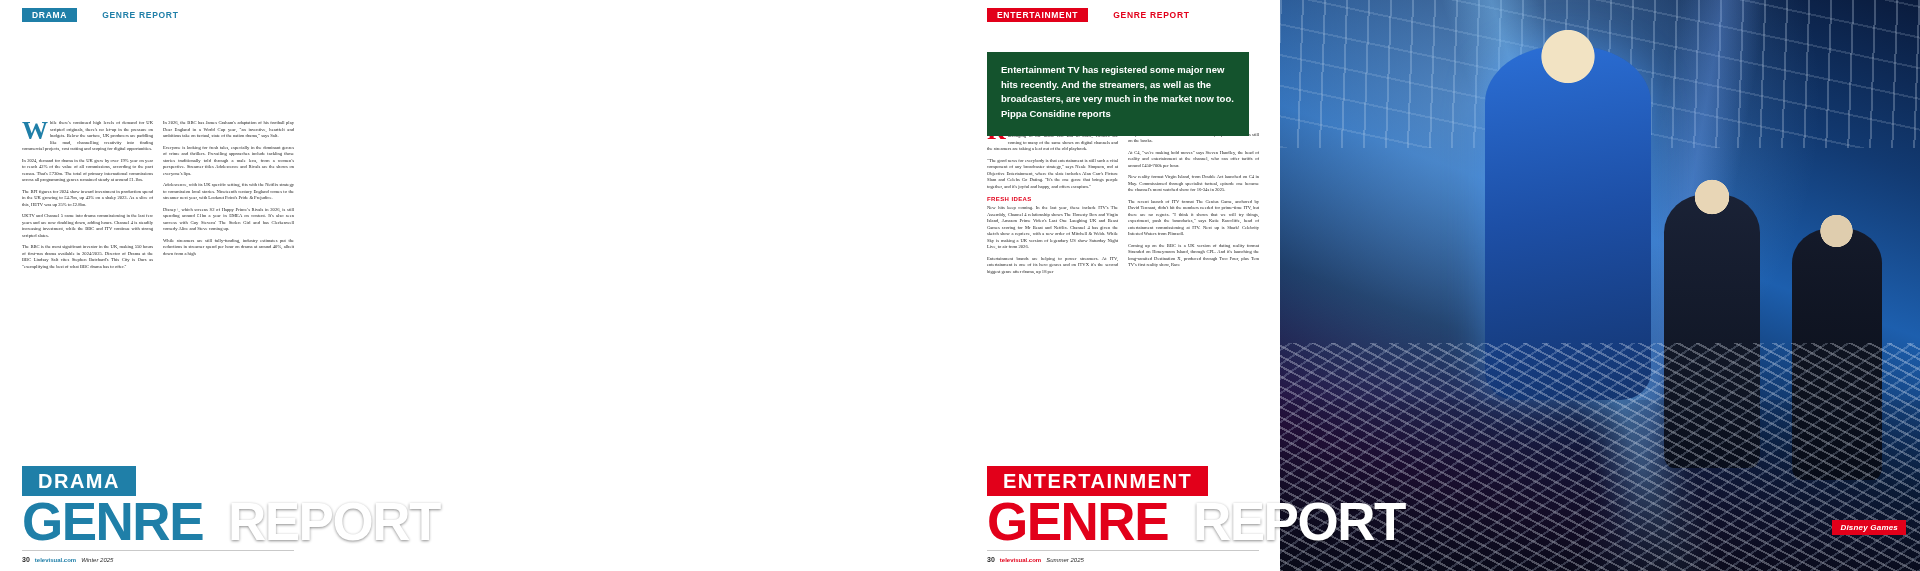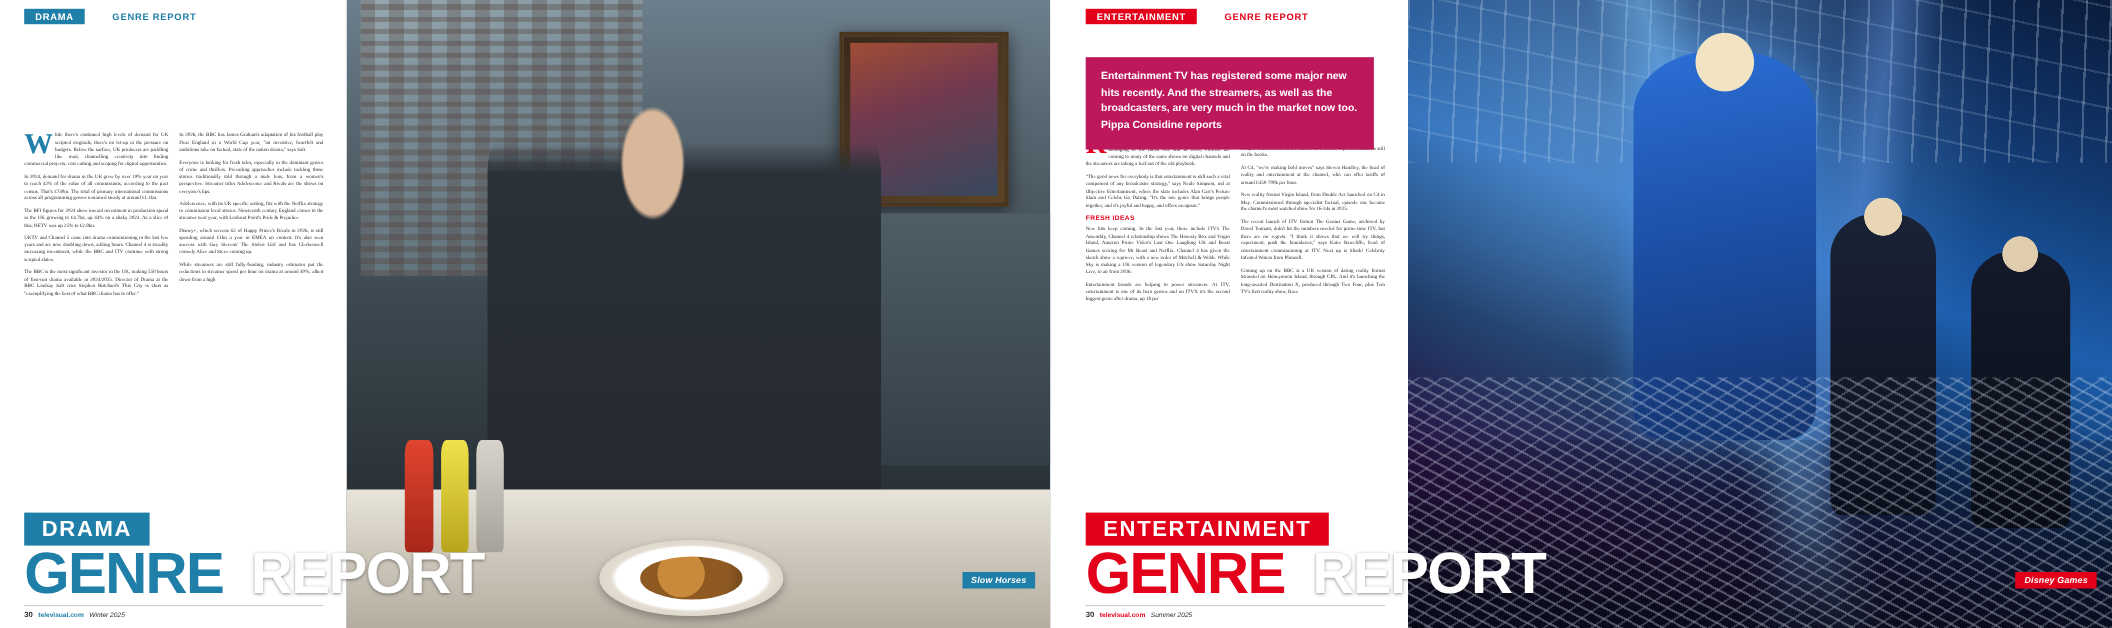--- a/index.html
+++ b/index.html
@@ -311,36 +311,20 @@
   }
 </style>
 </head>
 <body>
 
 <div class="stage">
 
   <div class="spread">
     <div class="page-inner">
 
-      <div class="photo">
-        <div class="ph-drama-bg"></div>
-        <div class="ph-drama-window"></div>
-        <div class="ph-drama-brick"></div>
-        <div class="ph-drama-frame"></div>
-        <div class="ph-drama-wallpanel"></div>
-        <div class="ph-drama-figure"></div>
-        <div class="ph-drama-table"></div>
-        <div class="ph-drama-bottles">
-          <i></i>
-            <i></i>
-            <i></i>
-        </div>
-        <div class="ph-drama-plate"></div>
-        <div class="caption" style="background:#1f7fa8">Slow Horses</div>
-      </div>
 
       <div class="topbar">
         <div class="genre-chip" style="background:#1f7fa8">DRAMA</div>
         <div class="genre-sub" style="color:#1f7fa8">GENRE REPORT</div>
       </div>
 
 
       <div class="cols">
         <div class="col">
           <p class="lead dropcap-wrap">
@@ -392,21 +376,21 @@
         <div class="ph-ent-floor"></div>
         <div class="ph-ent-confetti"></div>
         <div class="caption" style="background:#e2001a">Disney Games</div>
       </div>
 
       <div class="topbar">
         <div class="genre-chip" style="background:#e2001a">ENTERTAINMENT</div>
         <div class="genre-sub" style="color:#e2001a">GENRE REPORT</div>
       </div>
 
-      <div class="standfirst" style="background:#be185d">Entertainment TV has registered some major new hits recently. And the streamers, as well as the broadcasters, are very much in the market now too. Pippa Considine reports</div>
+      <div class="standfirst" style="background:#14532d">Entertainment TV has registered some major new hits recently. And the streamers, as well as the broadcasters, are very much in the market now too. Pippa Considine reports</div>
 
       <div class="cols">
         <div class="col">
           <p class="lead dropcap-wrap">
             <span class="dropcap" style="color:#e2001a">R</span>
             <span>ewind a decade and appointment-to-view entertainment shows were largely seen as doomed, soon-to-be antiques belonging to the linear era. But in 2025, viewers are coming to many of the same shows on digital channels and the streamers are taking a leaf out of the old playbook.</span>
           </p>
           <p>"The good news for everybody is that entertainment is still such a vital component of any broadcaster strategy," says Neale Simpson, md at Objective Entertainment, where the slate includes Alan Carr's Picture Slam and Celebs Go Dating. "It's the one genre that brings people together, and it's joyful and happy, and offers escapism."</p>
           <div class="subhead" style="color:#e2001a">FRESH IDEAS</div>
           <p>New hits keep coming. In the last year, these include ITV's The Assembly, Channel 4 relationship shows The Honesty Box and Virgin Island, Amazon Prime Video's Last One Laughing UK and Beast Games scoring for Mr Beast and Netflix. Channel 4 has given the sketch show a reprieve, with a new order of Mitchell &amp; Webb. While Sky is making a UK version of legendary US show Saturday Night Live, to air from 2026.</p>

